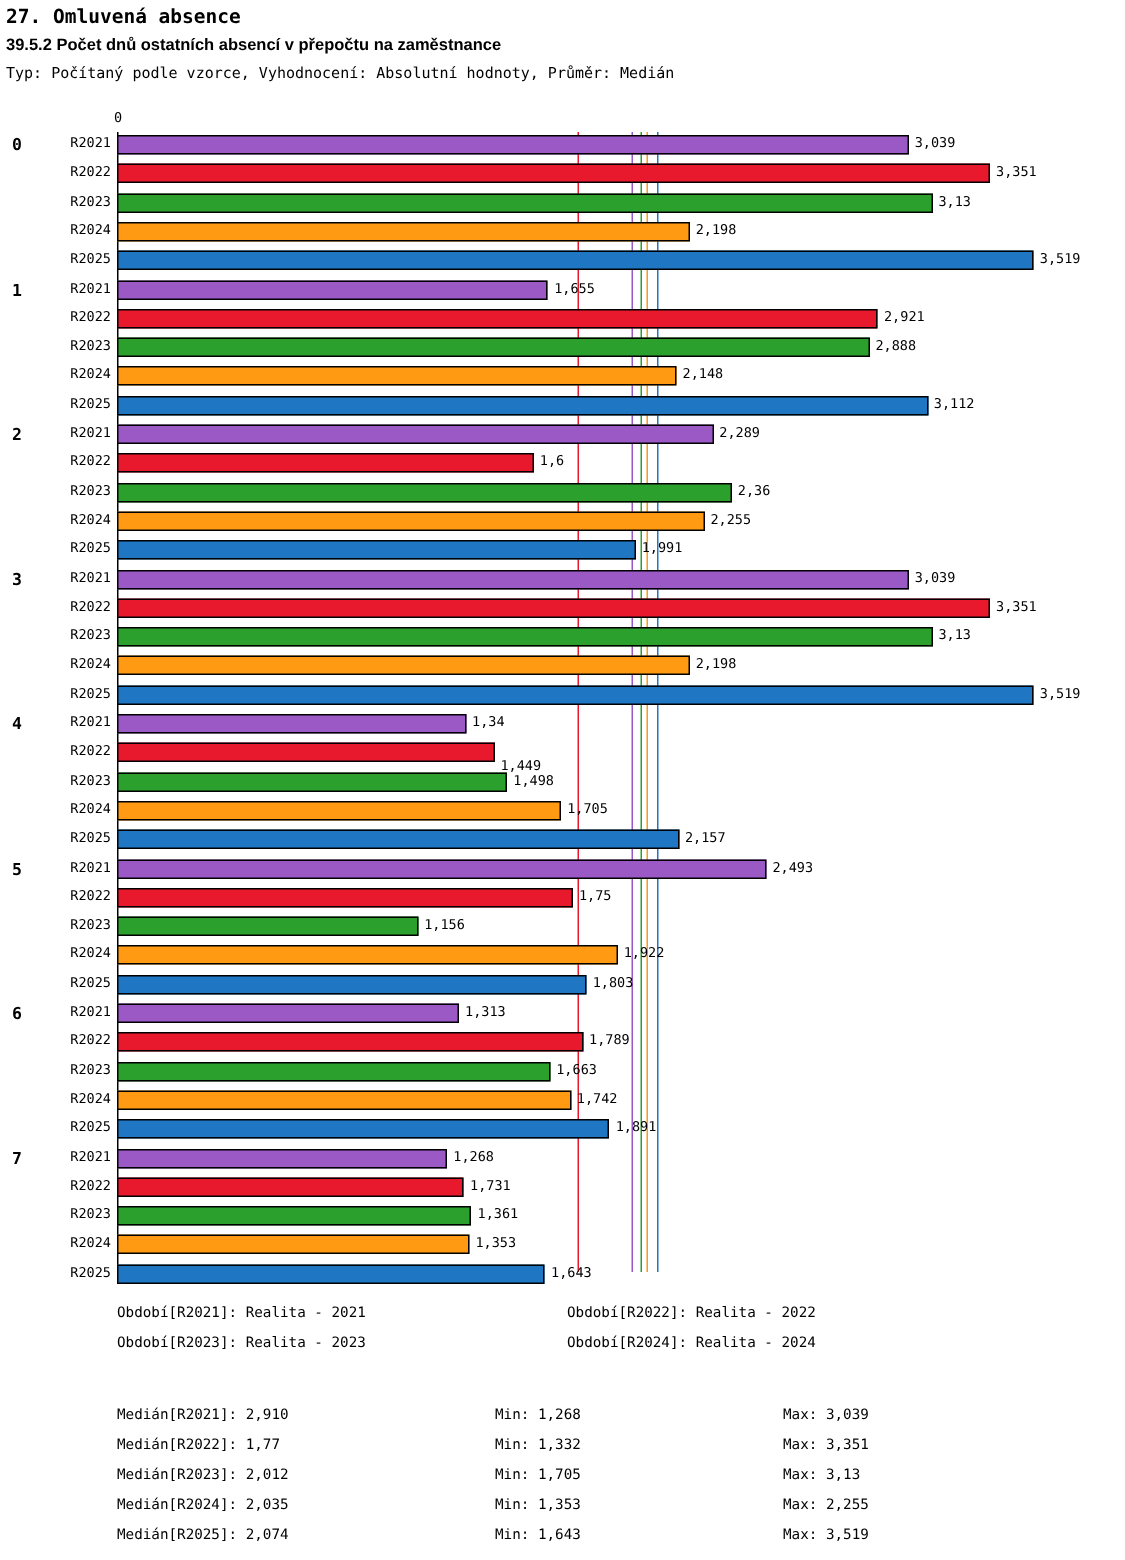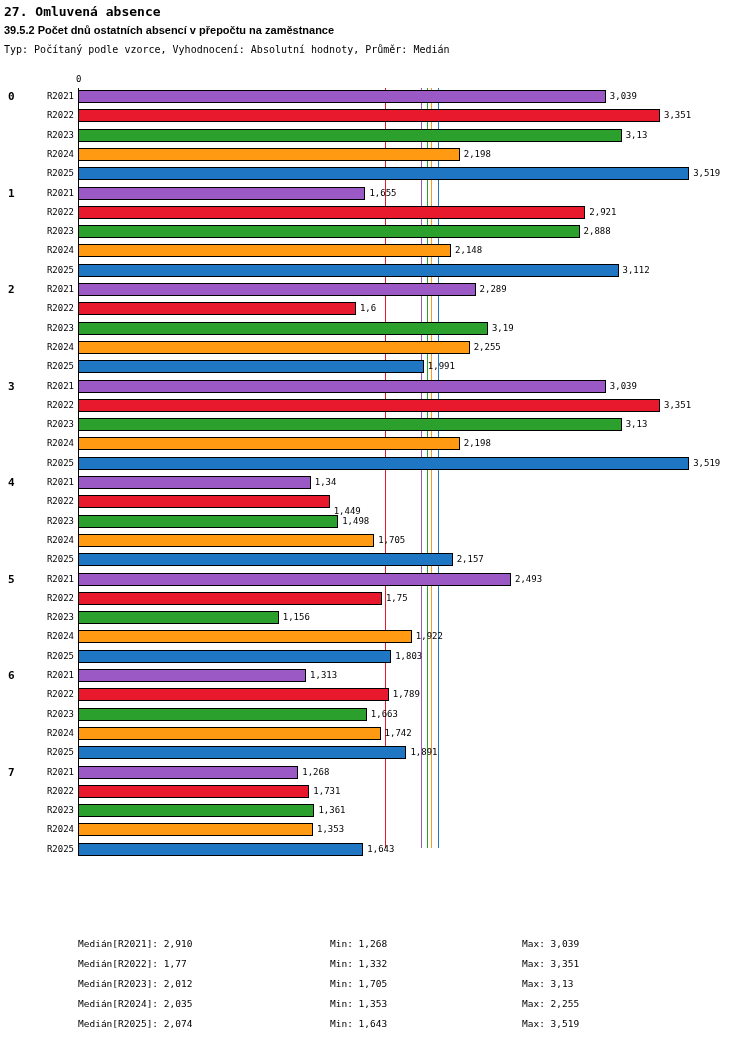--- a/index.html
+++ b/index.html
@@ -103,20 +103,28 @@
 <div class="title1">27. Omluvená absence</div>
 <div class="title2">39.5.2 Počet dnů ostatních absencí v přepočtu na zaměstnance</div>
 <div class="subtitle">Typ: Počítaný podle vzorce, Vyhodnocení: Absolutní hodnoty, Průměr: Medián</div>
 
 <div class="zerolabel">0</div>
 <div class="axisline"></div>
 
 <div class="plot" id="plot"></div>
 
 <div class="legend" id="legend">
+    <div class="row">
+      <span class="c1">Období[R2021]: Realita - 2021</span>
+      <span class="c2">Období[R2022]: Realita - 2022</span>
+    </div>
+    <div class="row">
+      <span class="c1">Období[R2023]: Realita - 2023</span>
+      <span class="c2">Období[R2024]: Realita - 2024</span>
+    </div>
   </div>
 <div class="stats" id="stats">
     <div class="row">
       <span class="s1">Medián[R2021]: 2,910</span>
       <span class="s2">Min: 1,268</span>
       <span class="s3">Max: 3,039</span>
     </div>
     <div class="row">
       <span class="s1">Medián[R2022]: 1,77</span>
       <span class="s2">Min: 1,332</span>
@@ -178,21 +186,21 @@
 <div class="barval" style="left: 622.505px; top: 264.7px;">3,112</div>
 <div class="grouplabel" style="left: 8px; top: 283px;">2</div>
 <div class="serieslabel" style="left: 22px; top: 284px;">R2021</div>
 <div class="bar" style="left: 78px; top: 283px; width: 397.563px; background: rgb(155, 89, 198);"></div>
 <div class="barval" style="left: 479.563px; top: 284px;">2,289</div>
 <div class="serieslabel" style="left: 22px; top: 303.3px;">R2022</div>
 <div class="bar" style="left: 78px; top: 302.3px; width: 277.895px; background: rgb(232, 25, 44);"></div>
 <div class="barval" style="left: 359.895px; top: 303.3px;">1,6</div>
 <div class="serieslabel" style="left: 22px; top: 322.6px;">R2023</div>
 <div class="bar" style="left: 78px; top: 321.6px; width: 409.895px; background: rgb(44, 160, 44);"></div>
-<div class="barval" style="left: 491.895px; top: 322.6px;">3,19</div>
+<div class="barval" style="left: 491.895px; top: 322.6px;">2,36</div>
 <div class="serieslabel" style="left: 22px; top: 341.9px;">R2024</div>
 <div class="bar" style="left: 78px; top: 340.9px; width: 391.658px; background: rgb(255, 154, 18);"></div>
 <div class="barval" style="left: 473.658px; top: 341.9px;">2,255</div>
 <div class="serieslabel" style="left: 22px; top: 361.2px;">R2025</div>
 <div class="bar" style="left: 78px; top: 360.2px; width: 345.805px; background: rgb(31, 119, 196);"></div>
 <div class="barval" style="left: 427.805px; top: 361.2px;">1,991</div>
 <div class="grouplabel" style="left: 8px; top: 379.5px;">3</div>
 <div class="serieslabel" style="left: 22px; top: 380.5px;">R2021</div>
 <div class="bar" style="left: 78px; top: 379.5px; width: 527.826px; background: rgb(155, 89, 198);"></div>
 <div class="barval" style="left: 609.826px; top: 380.5px;">3,039</div>

